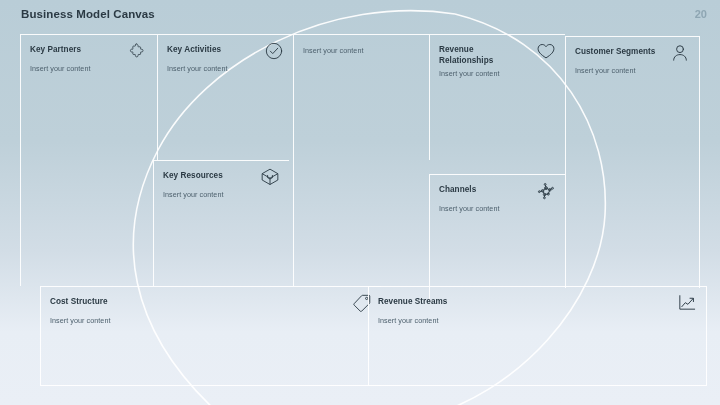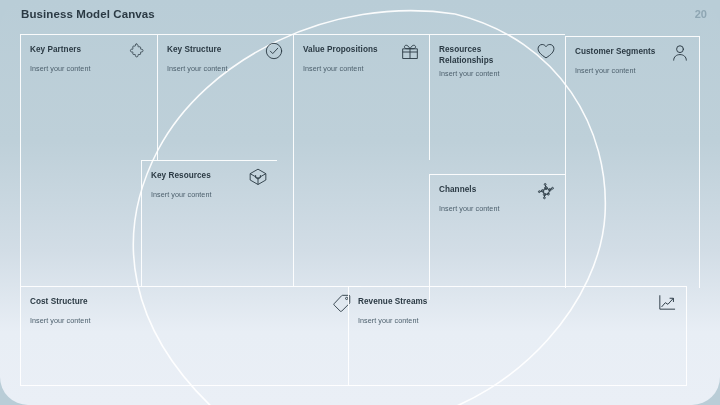--- a/index.html
+++ b/index.html
@@ -13,21 +13,20 @@
     font-family: "Liberation Sans", sans-serif;
     background: #b9cdd7;
   }
 
   #slide {
     position: relative;
     width: 720px;
     height: 405px;
     background: linear-gradient(to bottom, #b9cdd7 0%, #bed0d9 35%, #d2dde6 62%, #e8eef5 82%, #eaeff6 100%);
     overflow: hidden;
-    border-radius: 28px;
   }
 
   
   #decor {
     position: absolute;
     left: 0;
     top: 0;
     width: 720px;
     height: 405px;
     pointer-events: none;
@@ -68,21 +67,21 @@
   }
 
   .cell {
     position: absolute;
     box-sizing: border-box;
     border-top: 1px solid rgba(255,255,255,0.92);
     border-left: 1px solid rgba(255,255,255,0.92);
     padding: 8px 9px 0 9px;
   }
   .cell.rt { border-right: 1px solid rgba(255,255,255,0.92); }
-  .cell.rb { border-bottom: 1px solid rgba(255,255,255,0.92); }
+  .cell.rb { border-bottom: 1px solid rgba(255,255,255,0.92); margin-left: 20px; }
 
   .cell-head {
     display: flex;
     align-items: flex-start;
     justify-content: space-between;
   }
   .cell-title {
     font-size: 8.2px;
     font-weight: bold;
     color: #2b3a44;
@@ -103,21 +102,21 @@
     height: 20px;
     margin-left: 6px;
     margin-top: -2px;
     color: #2b3a44;
   }
   .cell-icon svg { display: block; width: 20px; height: 20px; }
 
   
   #c-key-partners          { left: 0px;   top: 0px;   width: 137px; height: 252px; }
   #c-key-activities        { left: 137px; top: 0px;   width: 136px; height: 126px; }
-  #c-key-resources         { left: 121px; top: 126px; width: 136px; height: 126px; }
+  #c-key-resources         { left: 133px; top: 126px; width: 136px; height: 126px; }
   #c-value-propositions    { left: 273px; top: 0px;   width: 136px; height: 252px; }
   #c-customer-relationships{ left: 409px; top: 0px;   width: 136px; height: 126px; }
   #c-channels              { left: 409px; top: 140px; width: 136px; height: 126px; }
   #c-customer-segments     { left: 545px; top: 2px;   width: 135px; height: 252px; }
   #c-cost-structure        { left: 0px;   top: 252px; width: 341px; height: 100px; }
   #c-revenue-streams       { left: 328px; top: 252px; width: 339px; height: 100px; }
 </style>
 </head>
 <body>
 
@@ -144,21 +143,21 @@
           <svg viewBox="0 0 24 24" fill="none" stroke="currentColor" stroke-width="1.1" stroke-linejoin="round">
             <path d="M9.6 3.3c1.1 0 1.9.8 1.9 1.7 0 .4-.2.7-.2 1 0 .4.3.7.8.7h2.1c.5 0 .8.3.8.8v2c0 .5.3.8.7.8.3 0 .6-.3 1-.3.9 0 1.7.9 1.7 2s-.8 2-1.7 2c-.4 0-.7-.3-1-.3-.4 0-.7.3-.7.8v2.1c0 .5-.3.8-.8.8h-2.1c-.5 0-.8.3-.8.7 0 .3.2.6.2 1 0 .9-.8 1.7-1.9 1.7s-1.9-.8-1.9-1.7c0-.4.2-.7.2-1 0-.4-.3-.7-.8-.7H5c-.5 0-.8-.3-.8-.8v-2.1c0-.5-.3-.8-.7-.8-.3 0-.6.3-1 .3-.9 0-1.7-.9-1.7-2s.8-2 1.7-2c.4 0 .7.3 1 .3.4 0 .7-.3.7-.8V6.5c0-.5.3-.8.8-.8h2.1c.5 0 .8-.3.8-.7 0-.3-.2-.6-.2-1 0-.9.8-1.7 1.9-1.7z" transform="translate(2.2 1.2) scale(0.86)"></path>
           </svg>
         </div>
       </div>
       <div class="cell-sub">Insert your content</div>
     </div>
 
     <div class="cell" id="c-key-activities">
       <div class="cell-head">
-        <div class="cell-title">Key Structure</div>
+        <div class="cell-title">Key Activities</div>
         <div class="cell-icon">
           <svg viewBox="0 0 24 24" fill="none" stroke="currentColor" stroke-width="1.1" stroke-linecap="round" stroke-linejoin="round">
             <circle cx="12" cy="12" r="9.2"></circle>
             <path d="M7.6 12.2l2.9 2.9 6-6.4"></path>
           </svg>
         </div>
       </div>
       <div class="cell-sub">Insert your content</div>
     </div>
 
@@ -171,38 +170,26 @@
             <path d="M2.6 8 v7.6 L12 21 v-7.6"></path>
             <path d="M21.4 8 v7.6 L12 21"></path>
             <path d="M9.1 9.7 v3.1 l2.9 1.6 2.9-1.6 V9.7"></path>
           </svg>
         </div>
       </div>
       <div class="cell-sub">Insert your content</div>
     </div>
 
     <div class="cell" id="c-value-propositions">
-      <div class="cell-head">
-        <div class="cell-title">Value Propositions</div>
-        <div class="cell-icon">
-          <svg viewBox="0 0 24 24" fill="none" stroke="currentColor" stroke-width="1.1" stroke-linejoin="round">
-            <rect x="3.2" y="9.4" width="17.6" height="11.6"></rect>
-            <path d="M3.2 13.2 h17.6"></path>
-            <path d="M12 9.4 V21"></path>
-            <path d="M12 9.2c-1.6-2.6-3-4.1-4.5-4.1-1.3 0-2.2.9-2.2 2 0 1.3 1.2 2.1 3 2.1z"></path>
-            <path d="M12 9.2c1.6-2.6 3-4.1 4.5-4.1 1.3 0 2.2.9 2.2 2 0 1.3-1.2 2.1-3 2.1z"></path>
-          </svg>
-        </div>
-      </div>
       <div class="cell-sub">Insert your content</div>
     </div>
 
     <div class="cell" id="c-customer-relationships">
       <div class="cell-head">
-        <div class="cell-title">Resources Relationships</div>
+        <div class="cell-title">Revenue Relationships</div>
         <div class="cell-icon">
           <svg viewBox="0 0 24 24" fill="none" stroke="currentColor" stroke-width="1.15" stroke-linejoin="round">
             <path d="M12 20.3 C5.6 16.2 2.5 12.9 2.5 9.2 2.5 6.3 4.7 4.2 7.4 4.2 c1.9 0 3.6 1 4.6 2.6 1-1.6 2.7-2.6 4.6-2.6 2.7 0 4.9 2.1 4.9 5 0 3.7-3.1 7-9.5 11.1z"></path>
           </svg>
         </div>
       </div>
       <div class="cell-sub">Insert your content</div>
     </div>
 
     <div class="cell" id="c-channels">

